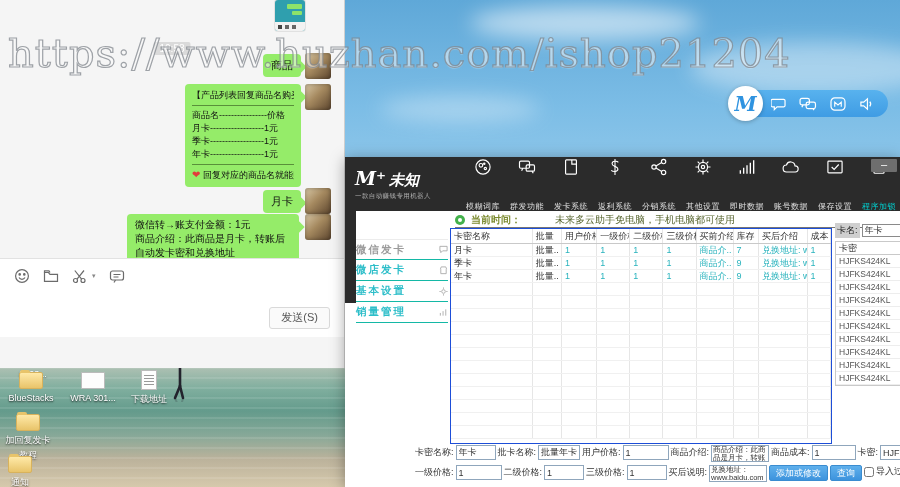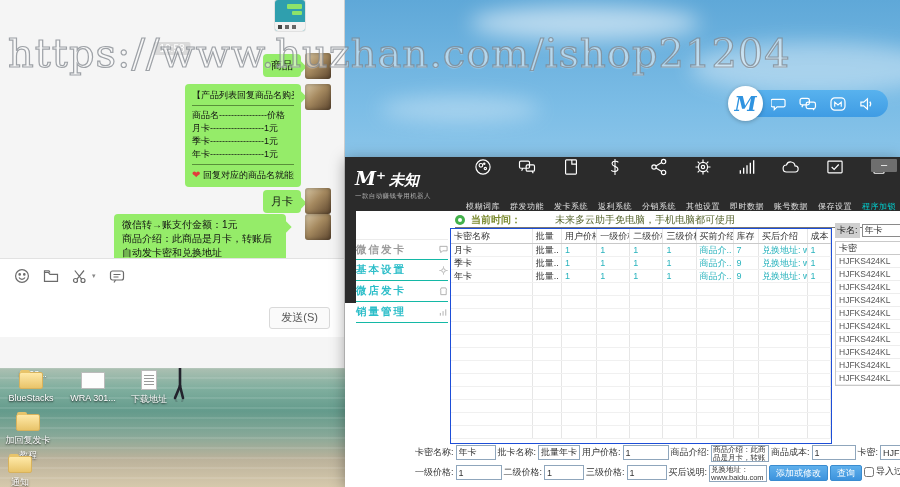--- a/index.html
+++ b/index.html
@@ -42,21 +42,21 @@
   .avatar{position:absolute;width:26px;height:26px;border-radius:3px;background:linear-gradient(135deg,#d9c9a8 0%,#a5895f 45%,#5c452e 100%);box-shadow:inset 0 0 4px rgba(0,0,0,.35);}
   .av1{right:13px;top:53px;} .av2{right:13px;top:84px;} .av3{right:13px;top:188px;} .av4{right:13px;top:214px;}
   .bubble{position:absolute;background:#95ec69;border-radius:4px;color:#111;padding:4px 8px;font-size:11px;line-height:15px;}
   .bubble:after{content:"";position:absolute;right:-4px;top:9px;width:8px;height:8px;background:#95ec69;transform:rotate(45deg);}
   .b-kw1{right:43px;top:54px;}
   .b-card{right:43px;top:84px;width:116px;font-size:9px;line-height:13px;padding:5px 7px;}
   .b-card .line{white-space:nowrap;overflow:hidden;}
   .b-card hr{border:none;border-top:1px solid rgba(40,70,20,.55);margin:3px 0;}
   .b-card .heart{color:#e23b3b;font-size:10px;}
   .b-kw2{right:43px;top:190px;}
-  .b-pay{right:58px;top:214px;width:172px;font-size:10px;line-height:14px;}
+  .b-pay{right:45px;top:214px;width:172px;font-size:10px;line-height:14px;}
   .chat-input{position:absolute;left:0;top:258px;width:100%;height:79px;background:#fff;border-top:1px solid #e2e2e2;}
   .ctools{position:absolute;left:14px;top:9px;display:flex;gap:13px;align-items:center;color:#6b6b6b;}
   .ctools svg{display:block;}
   .caret{font-size:7px;color:#888;margin-left:-9px;}
   .send-btn{position:absolute;right:14px;bottom:8px;background:#fafafa;border:1px solid #d9d9d9;border-radius:3px;font-size:11px;color:#555;padding:2px 11px 3px 11px;cursor:pointer;}
 
   
   .floatbar{position:absolute;left:728px;top:87px;height:33px;display:flex;align-items:center;z-index:25;}
   .fb-circle{width:35px;height:35px;border-radius:50%;background:#fff;display:flex;align-items:center;justify-content:center;box-shadow:0 1px 4px rgba(0,0,0,.25);z-index:2;}
   .fb-m{font-family:"DejaVu Serif",serif;font-weight:bold;font-style:italic;font-size:20px;color:#2f93e0;}
@@ -388,30 +388,30 @@
     </div>
 
     <div class="sidebar">
       <div class="side-item">
         <span>微信发卡</span>
         <svg width="9" height="9" viewBox="0 0 10 10" fill="none" stroke="#aaa" stroke-width="1">
             <path d="M1 1.5 h8 v5 h-5 l-2 2 v-2 h-1 z"></path>
           </svg>
       </div>
       <div class="side-item">
+        <span>微店发卡</span>
+        <svg width="9" height="9" viewBox="0 0 10 10" fill="none" stroke="#aaa" stroke-width="1">
+            <path d="M1.5 3.5 L2.5 1 h5 L8.5 3.5 M2 3.5 v5 h6 v-5"></path>
+          </svg>
+      </div>
+      <div class="side-item">
         <span>基本设置</span>
         <svg width="9" height="9" viewBox="0 0 10 10" fill="none" stroke="#aaa" stroke-width="1">
             <circle cx="5" cy="5" r="2"></circle>
             <path d="M5 .5 v1.5 M5 8 v1.5 M.5 5 h1.5 M8 5 h1.5"></path>
-          </svg>
-      </div>
-      <div class="side-item">
-        <span>微店发卡</span>
-        <svg width="9" height="9" viewBox="0 0 10 10" fill="none" stroke="#aaa" stroke-width="1">
-            <path d="M1.5 3.5 L2.5 1 h5 L8.5 3.5 M2 3.5 v5 h6 v-5"></path>
           </svg>
       </div>
       <div class="side-item">
         <span>销量管理</span>
         <svg width="9" height="9" viewBox="0 0 10 10" fill="none" stroke="#aaa" stroke-width="1">
             <path d="M1.5 8.5 v-3 M4.5 8.5 v-5 M7.5 8.5 v-7"></path>
           </svg>
       </div>
     </div>
 

